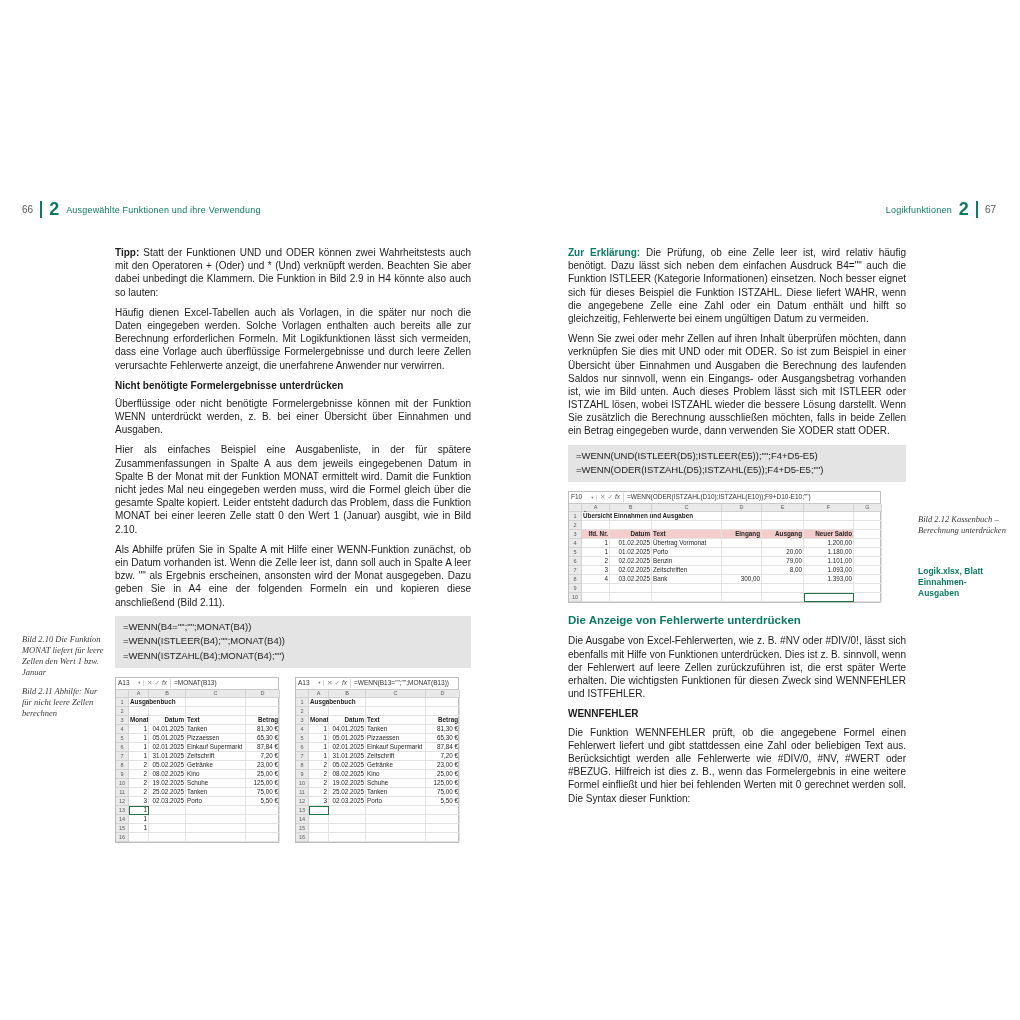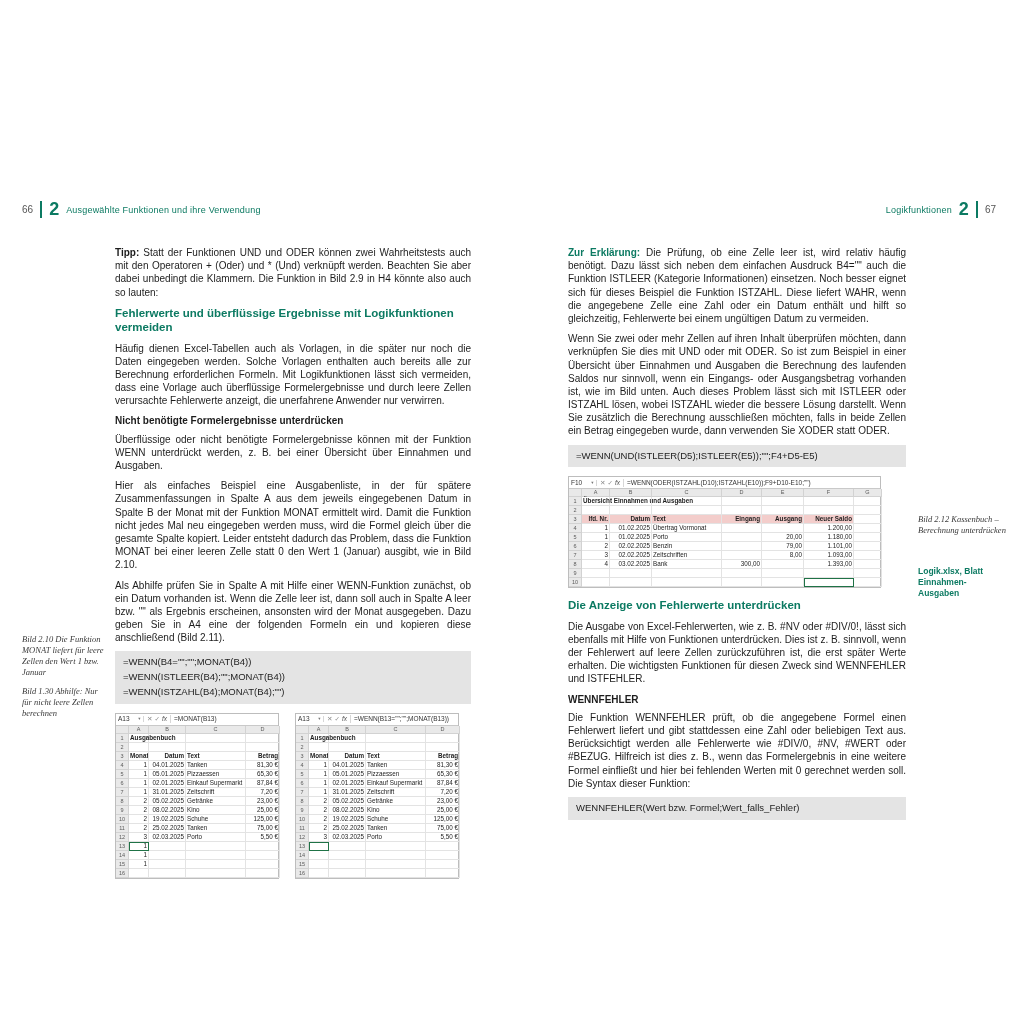--- a/index.html
+++ b/index.html
@@ -67,25 +67,24 @@
   </div>
 
   <div class="hdr hdr-right">
     <span class="chtitle">Logikfunktionen</span>
     <span class="chno">2</span>
     <span class="bar"></span>
     <span class="pno">67</span>
   </div>
 
   <div class="margin-note mn-italic" style="top:634px">Bild 2.10 Die Funktion MONAT liefert für leere Zellen den Wert 1 bzw. Januar</div>
-  <div class="margin-note mn-italic" style="top:686px">Bild 1.30 Abhilfe: Nur für nicht leere Zellen berechnen</div>
+  <div class="margin-note mn-italic" style="top:686px">Bild 2.11 Abhilfe: Nur für nicht leere Zellen berechnen</div>
 
   <div class="main-col" id="left-main">
     <p class="body"><span class="lead">Tipp:</span><span> Statt der Funktionen UND und ODER können zwei Wahrheitstests auch mit den Operatoren + (Oder) und * (Und) verknüpft werden. Beachten Sie aber dabei unbedingt die Klammern. Die Funktion in Bild 2.9 in H4 könnte also auch so lauten:</span></p>
-    <h2 class="green">Fehlerwerte und überflüssige Ergebnisse mit Logikfunktionen vermeiden</h2>
     <p class="body">Häufig dienen Excel-Tabellen auch als Vorlagen, in die später nur noch die Daten eingegeben werden. Solche Vorlagen enthalten auch bereits alle zur Berechnung erforderlichen Formeln. Mit Logikfunktionen lässt sich vermeiden, dass eine Vorlage auch überflüssige Formelergebnisse und durch leere Zellen verursachte Fehlerwerte anzeigt, die unerfahrene Anwender nur verwirren.</p>
     <h3 class="sub">Nicht benötigte Formelergebnisse unterdrücken</h3>
     <p class="body">Überflüssige oder nicht benötigte Formelergebnisse können mit der Funktion WENN unterdrückt werden, z. B. bei einer Übersicht über Einnahmen und Ausgaben.</p>
     <p class="body">Hier als einfaches Beispiel eine Ausgabenliste, in der für spätere Zusammenfassungen in Spalte A aus dem jeweils eingegebenen Datum in Spalte B der Monat mit der Funktion MONAT ermittelt wird. Damit die Funktion nicht jedes Mal neu eingegeben werden muss, wird die Formel gleich über die gesamte Spalte kopiert. Leider entsteht dadurch das Problem, dass die Funktion MONAT bei einer leeren Zelle statt 0 den Wert 1 (Januar) ausgibt, wie in Bild 2.10.</p>
     <p class="body">Als Abhilfe prüfen Sie in Spalte A mit Hilfe einer WENN-Funktion zunächst, ob ein Datum vorhanden ist. Wenn die Zelle leer ist, dann soll auch in Spalte A leer bzw. "" als Ergebnis erscheinen, ansonsten wird der Monat ausgegeben. Dazu geben Sie in A4 eine der folgenden Formeln ein und kopieren diese anschließend (Bild 2.11).</p>
     <div class="codebox">
       <div>=WENN(B4="";"";MONAT(B4))</div>
       <div>=WENN(ISTLEER(B4);"";MONAT(B4))</div>
       <div>=WENN(ISTZAHL(B4);MONAT(B4);"")</div>
     </div>
@@ -353,20 +352,21 @@
           </div>
         </div>
     </div>
   </div>
 
   <div class="main-col" id="right-main">
     <p class="body"><span class="lead green">Zur Erklärung:</span><span> Die Prüfung, ob eine Zelle leer ist, wird relativ häufig benötigt. Dazu lässt sich neben dem einfachen Ausdruck B4="" auch die Funktion ISTLEER (Kategorie Informationen) einsetzen. Noch besser eignet sich für dieses Beispiel die Funktion ISTZAHL. Diese liefert WAHR, wenn die angegebene Zelle eine Zahl oder ein Datum enthält und hilft so gleichzeitig, Fehlerwerte bei einem ungültigen Datum zu vermeiden.</span></p>
     <p class="body">Wenn Sie zwei oder mehr Zellen auf ihren Inhalt überprüfen möchten, dann verknüpfen Sie dies mit UND oder mit ODER. So ist zum Beispiel in einer Übersicht über Einnahmen und Ausgaben die Berechnung des laufenden Saldos nur sinnvoll, wenn ein Eingangs- oder Ausgangsbetrag vorhanden ist, wie im Bild unten. Auch dieses Problem lässt sich mit ISTLEER oder ISTZAHL lösen, wobei ISTZAHL wieder die bessere Lösung darstellt. Wenn Sie zusätzlich die Berechnung ausschließen möchten, falls in beide Zellen ein Betrag eingegeben wurde, dann verwenden Sie XODER statt ODER.</p>
     <div class="codebox">
       <div>=WENN(UND(ISTLEER(D5);ISTLEER(E5));"";F4+D5-E5)</div>
+      <div>=WENN(ODER(ISTZAHL(D5);ISTZAHL(E5));F4+D5-E5;"")</div>
     </div>
     <div class="sheet" style="margin: 2px 0px 10px; width: 313px;">
         <div class="fbar">
           <div class="nbox">F10</div>
           <span class="ndd">▾</span>
           <div class="ficons">
             <span class="fi">✕</span>
             <span class="fi">✓</span>
             <span class="fi fnic">fx</span>
           </div>
@@ -480,21 +480,18 @@
           <div class="gcell" style="width: 40px; text-align: right;"></div>
           <div class="gcell" style="width: 42px; text-align: right;"></div>
           <div class="gcell sel" style="width: 50px; text-align: right;"></div>
           <div class="gcell" style="width: 28px; text-align: left;"></div>
         </div>
       </div>
     <h2 class="green">Die Anzeige von Fehlerwerte unterdrücken</h2>
     <p class="body">Die Ausgabe von Excel-Fehlerwerten, wie z. B. #NV oder #DIV/0!, lässt sich ebenfalls mit Hilfe von Funktionen unterdrücken. Dies ist z. B. sinnvoll, wenn der Fehlerwert auf leere Zellen zurückzuführen ist, die erst später Werte erhalten. Die wichtigsten Funktionen für diesen Zweck sind WENNFEHLER und ISTFEHLER.</p>
     <h3 class="sub">WENNFEHLER</h3>
     <p class="body">Die Funktion WENNFEHLER prüft, ob die angegebene Formel einen Fehlerwert liefert und gibt stattdessen eine Zahl oder beliebigen Text aus. Berücksichtigt werden alle Fehlerwerte wie #DIV/0, #NV, #WERT oder #BEZUG. Hilfreich ist dies z. B., wenn das Formelergebnis in eine weitere Formel einfließt und hier bei fehlenden Werten mit 0 gerechnet werden soll. Die Syntax dieser Funktion:</p>
-    <div class="codebox">
-      <div>WENNFEHLER(Wert bzw. Formel;Wert_falls_Fehler)</div>
-    </div>
   </div>
 
   <div class="margin-note mn-italic rmn" style="top:514px">Bild 2.12 Kassenbuch – Berechnung unterdrücken</div>
   <div class="margin-note mn-file rmn" style="top:566px">Logik.xlsx, Blatt Einnahmen-Ausgaben</div>
 
 </div>
 
 </body></html>

